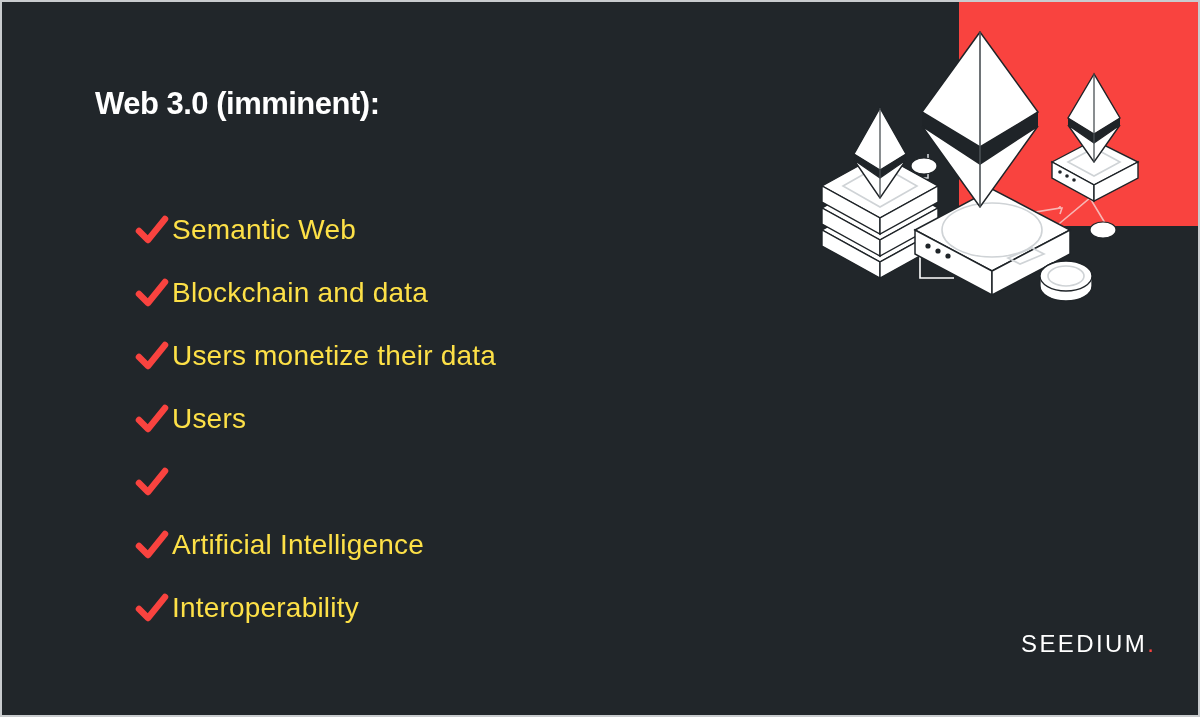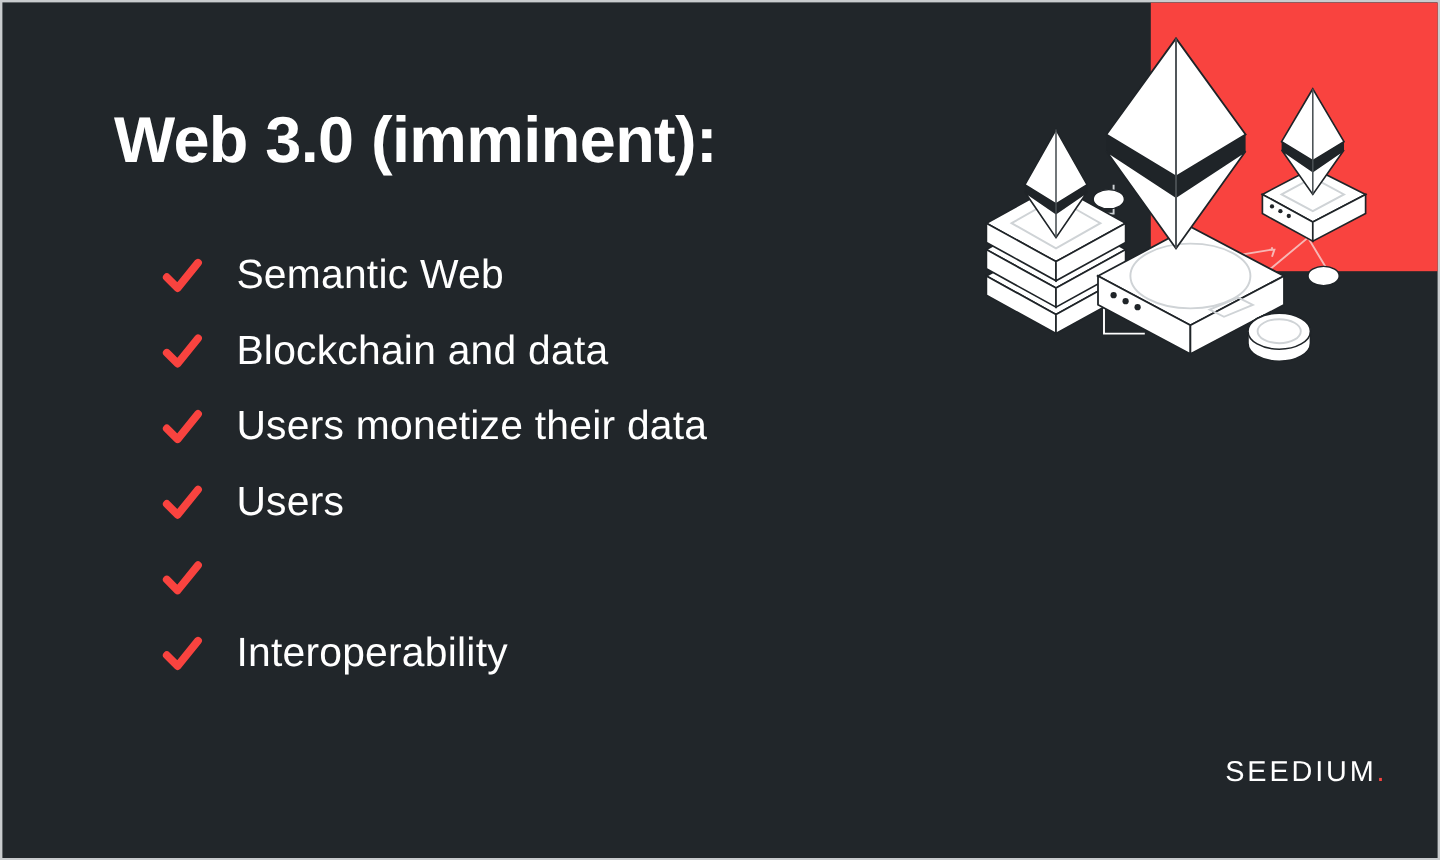--- a/index.html
+++ b/index.html
@@ -26,21 +26,21 @@
     width: 243px;
     height: 224px;
     background: #f9433f;
   }
 
   
   .title {
     position: absolute;
     left: 93px;
     top: 84px;
-    font-size: 54px;
+    font-size: 31px;
     font-weight: bold;
     color: #ffffff;
     letter-spacing: -0.5px;
     white-space: nowrap;
   }
 
   
   .checklist {
     position: absolute;
     left: 130px;
@@ -52,23 +52,22 @@
     align-items: center;
     height: 63px;
   }
   .check-icon {
     width: 40px;
     min-width: 40px;
     height: 40px;
     display: block;
   }
   .check-label {
-    margin-left: 25px;
-    font-size: 34px;
-    color: #ffffff;
+    font-size: 28px;
+    color: #fde047;
     font-weight: 400;
     letter-spacing: 0.2px;
     white-space: nowrap;
   }
 
   
   .brand {
     position: absolute;
     left: 1019px;
     top: 628px;
@@ -220,20 +219,26 @@
         </svg>
       <span class="check-label">Users</span>
     </div>
 
     <div class="check-row">
       <svg class="check-icon" viewBox="0 0 40 40">
           <path d="M7 21 L16 30 L33 9" fill="none" stroke="#f9433f" stroke-width="6.5" stroke-linecap="round" stroke-linejoin="round"></path>
         </svg>
     </div>
 
+    <div class="check-row">
+      <svg class="check-icon" viewBox="0 0 40 40">
+          <path d="M7 21 L16 30 L33 9" fill="none" stroke="#f9433f" stroke-width="6.5" stroke-linecap="round" stroke-linejoin="round"></path>
+        </svg>
+      <span class="check-label">Artificial Intelligence</span>
+    </div>
 
     <div class="check-row">
       <svg class="check-icon" viewBox="0 0 40 40">
           <path d="M7 21 L16 30 L33 9" fill="none" stroke="#f9433f" stroke-width="6.5" stroke-linecap="round" stroke-linejoin="round"></path>
         </svg>
       <span class="check-label">Interoperability</span>
     </div>
 
   </div>
 

